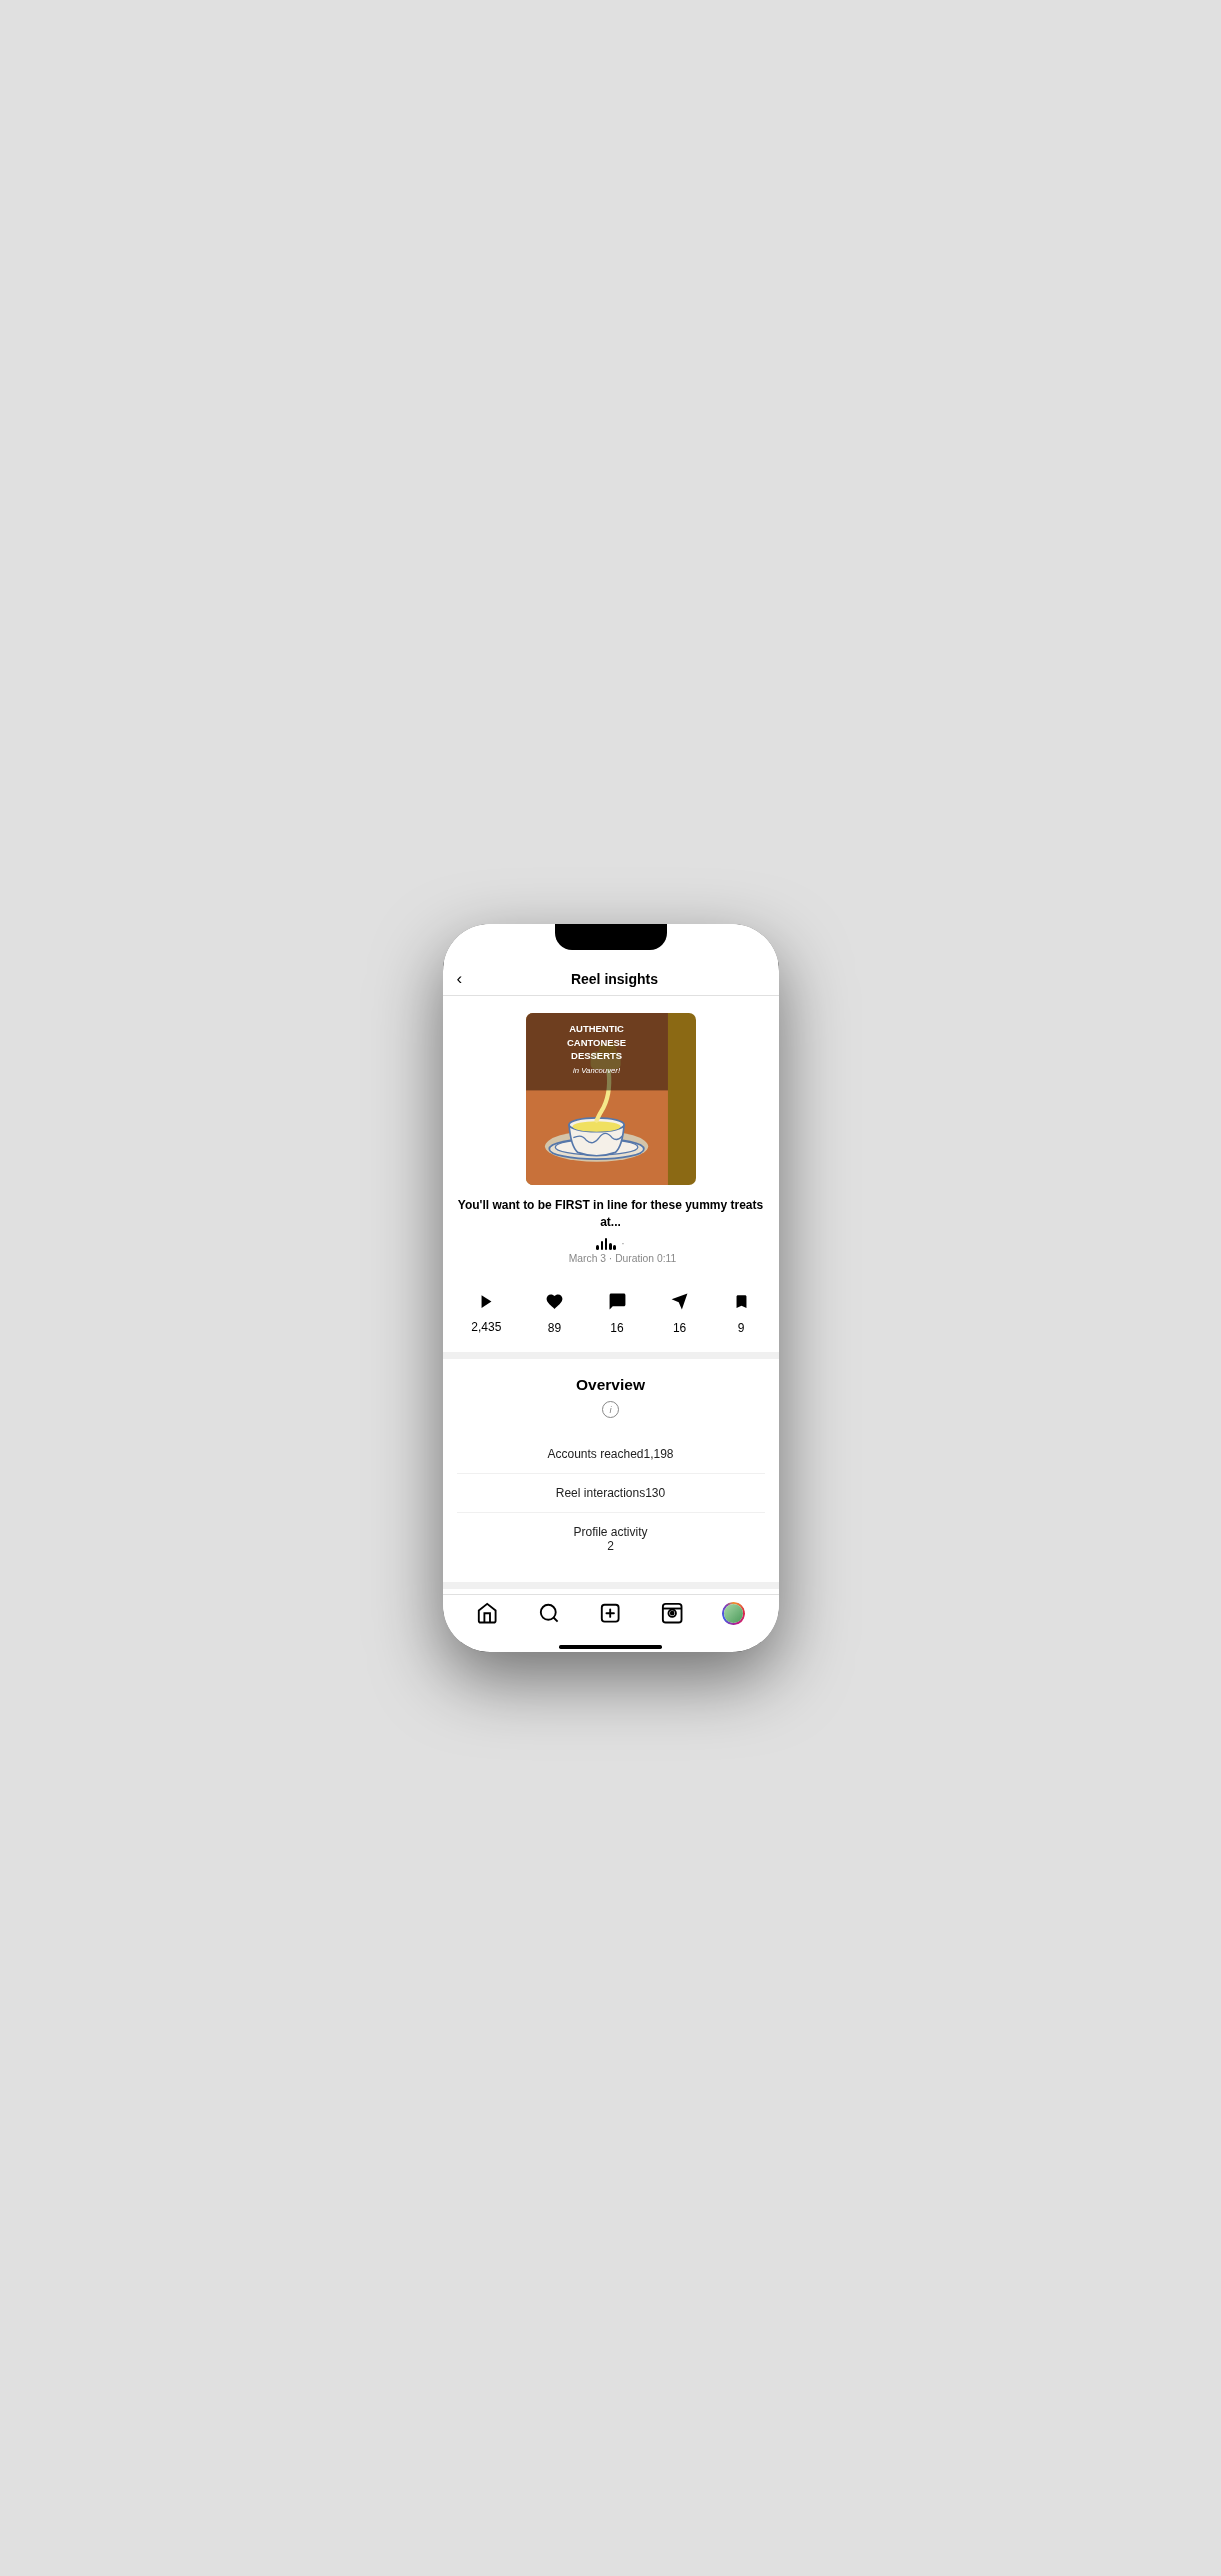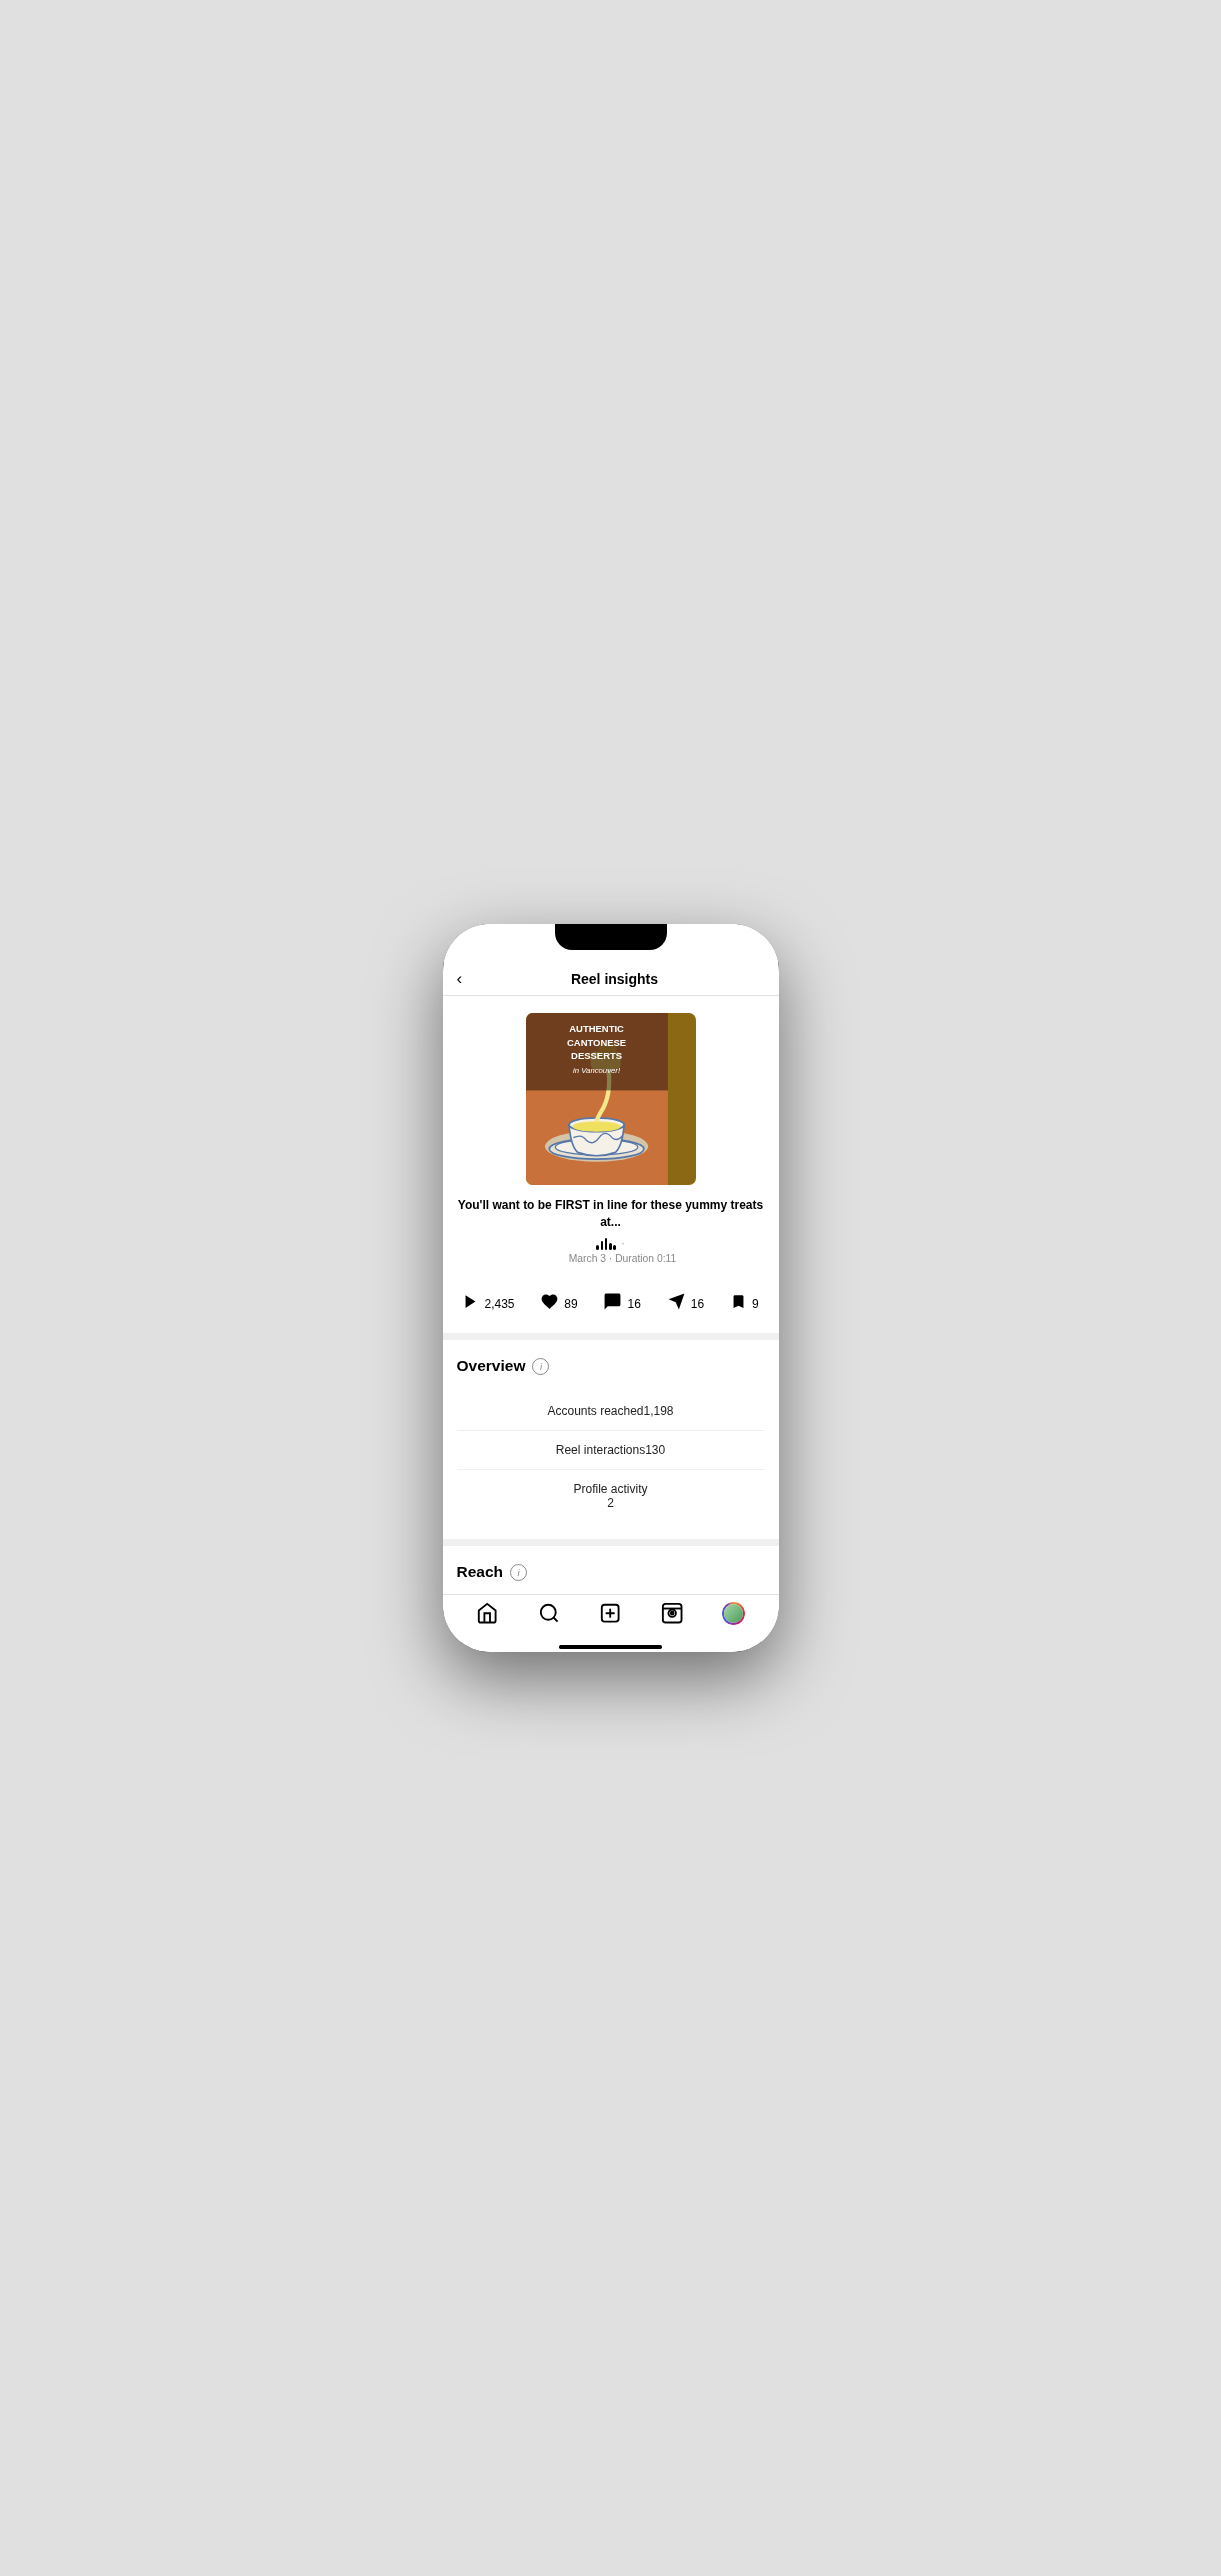--- a/index.html
+++ b/index.html
@@ -153,21 +153,21 @@
     .stats-row {
       display: flex;
       justify-content: space-around;
       align-items: center;
       padding: 14px 7px 17px;
       border-bottom: 7px solid #f0f0f0;
     }
 
     .stat-item {
       display: flex;
-      flex-direction: row;
+      flex-direction: column;
       align-items: center;
       gap: 5.2px;
     }
 
     .stat-icon {
       font-size: 17px;
       color: #000;
     }
 
     .stat-value {
@@ -181,20 +181,21 @@
       padding: 17px 14px;
       background: #fff;
       border-bottom: 7px solid #f0f0f0;
     }
 
     .section-title-row {
       display: flex;
       align-items: center;
       gap: 7px;
       margin-bottom: 17px;
+      flex-direction: column;
     }
 
     .section-title {
       font-size: 15.5px;
       font-weight: 700;
       color: #000;
     }
 
     .info-icon {
       width: 17px;

